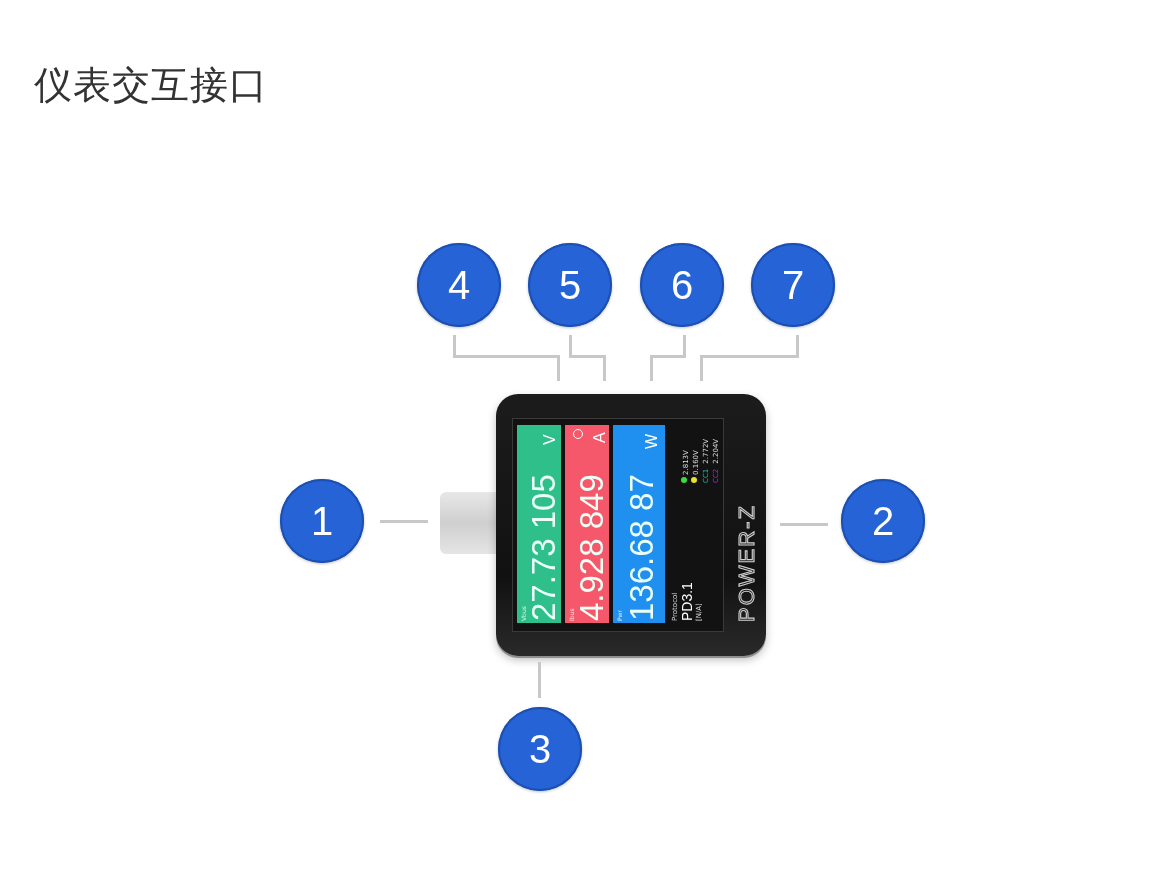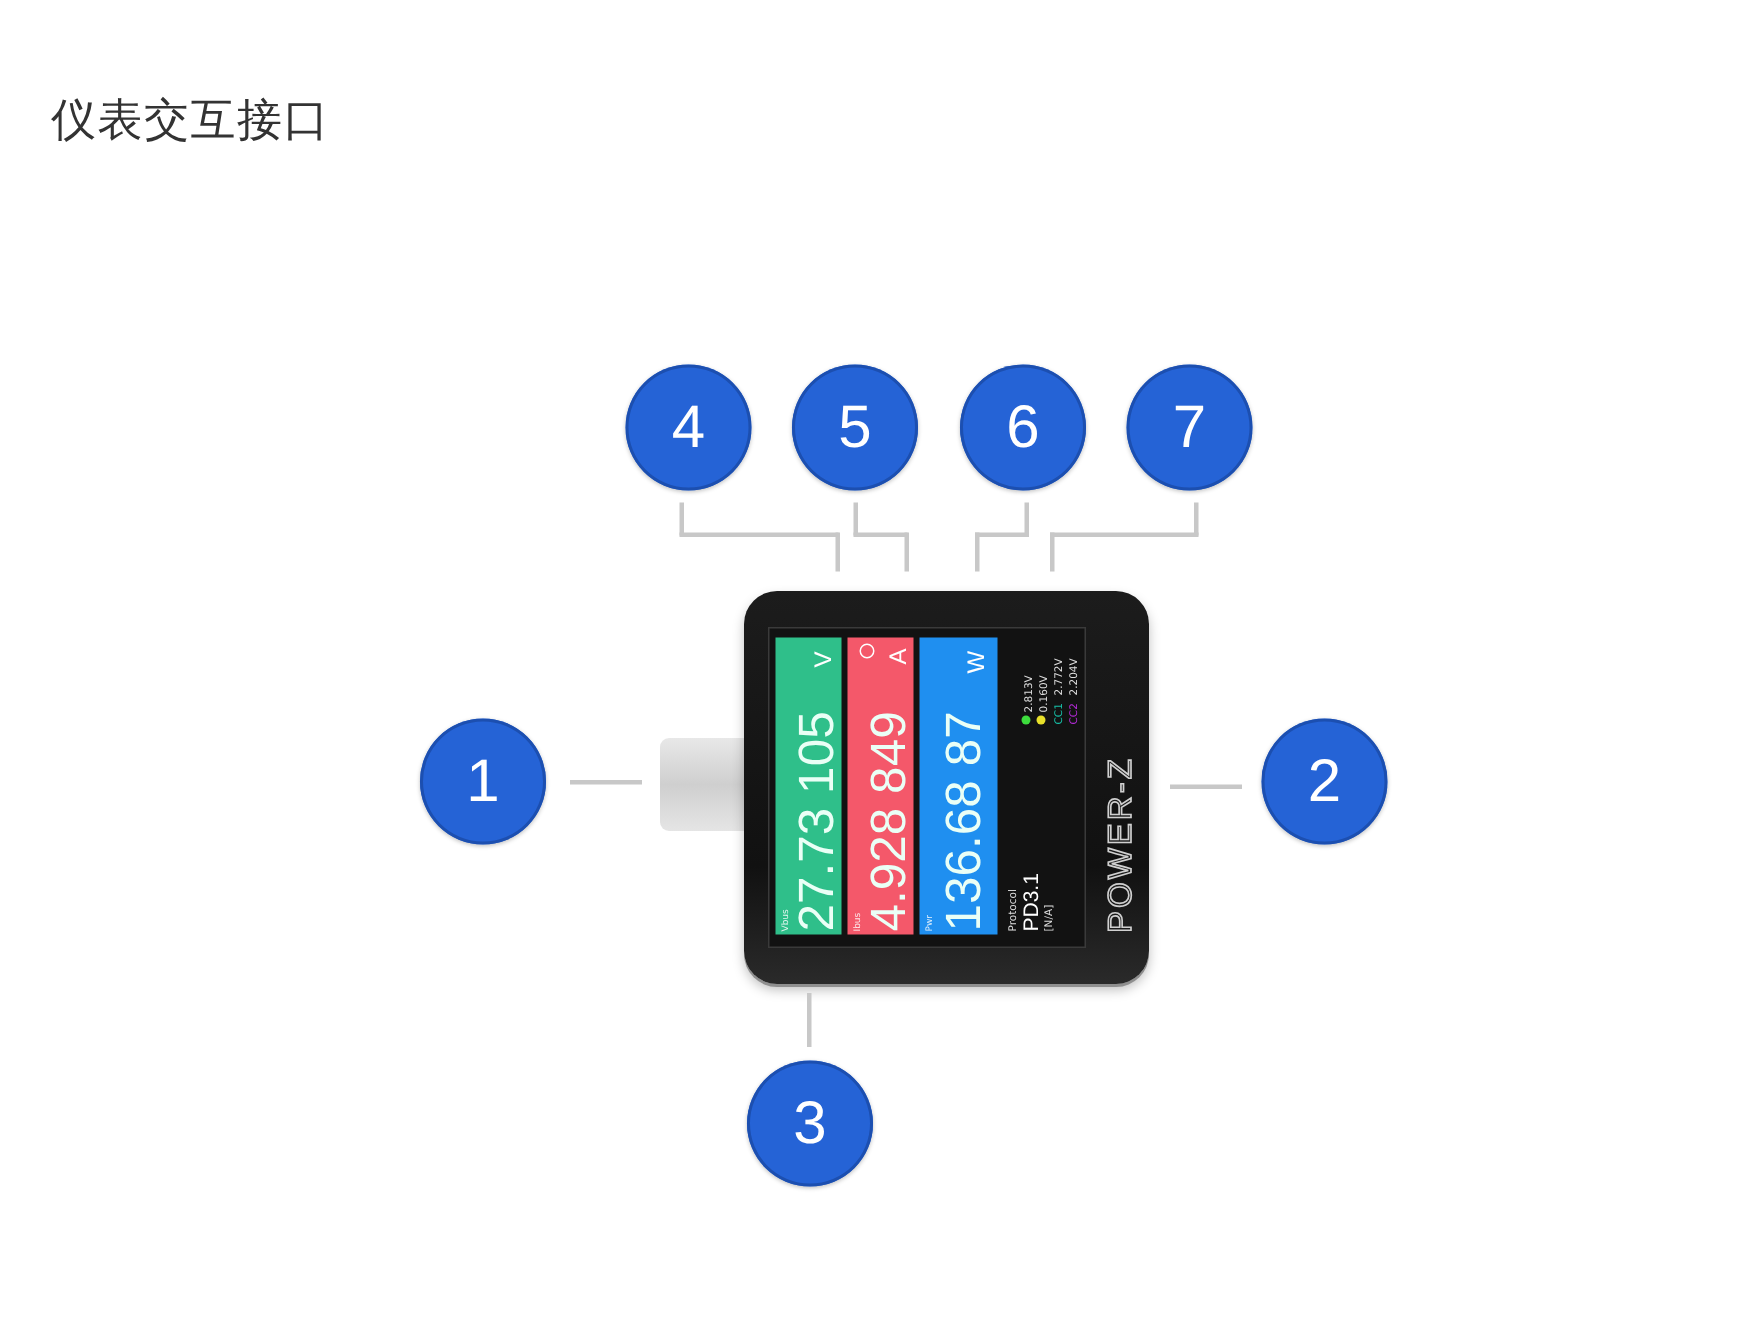--- a/index.html
+++ b/index.html
@@ -1,18 +1,18 @@
 <!DOCTYPE html>
 <html><head>
 <meta charset="utf-8">
 <style>
   html, body { margin:0; padding:0; background:#ffffff; }
   body { width:1163px; height:881px; position:relative; overflow:hidden;
          font-family:"DejaVu Sans","Liberation Sans",sans-serif; }
-  .title { position:absolute; left:34px; top:60px; font-size:30px; color:#333333;
+  .title { position:absolute; left:34px; top:60px; font-size:38px; color:#333333;
            letter-spacing:1px; font-weight:500; }
   .badge { position:absolute; width:84px; height:84px; border-radius:50%;
            background:#2563d6; box-shadow:inset 0 0 0 2px #1c4fb0, 0 1px 3px rgba(0,0,0,0.25);
            color:#ffffff; font-family:"Liberation Sans",sans-serif; font-size:40px;
            display:flex; align-items:center; justify-content:center; }
   .line { position:absolute; background:#c8c8c8; }
   .device { position:absolute; left:496px; top:394px; width:270px; height:262px;
             border-radius:22px; background:linear-gradient(180deg,#1c1c1c 0%,#111 70%,#2a2a2a 100%);
             box-shadow:0 2px 0 #8f8f8f, 0 4px 8px rgba(0,0,0,0.25); }
   .screen { position:absolute; left:16px; top:24px; width:210px; height:212px;

